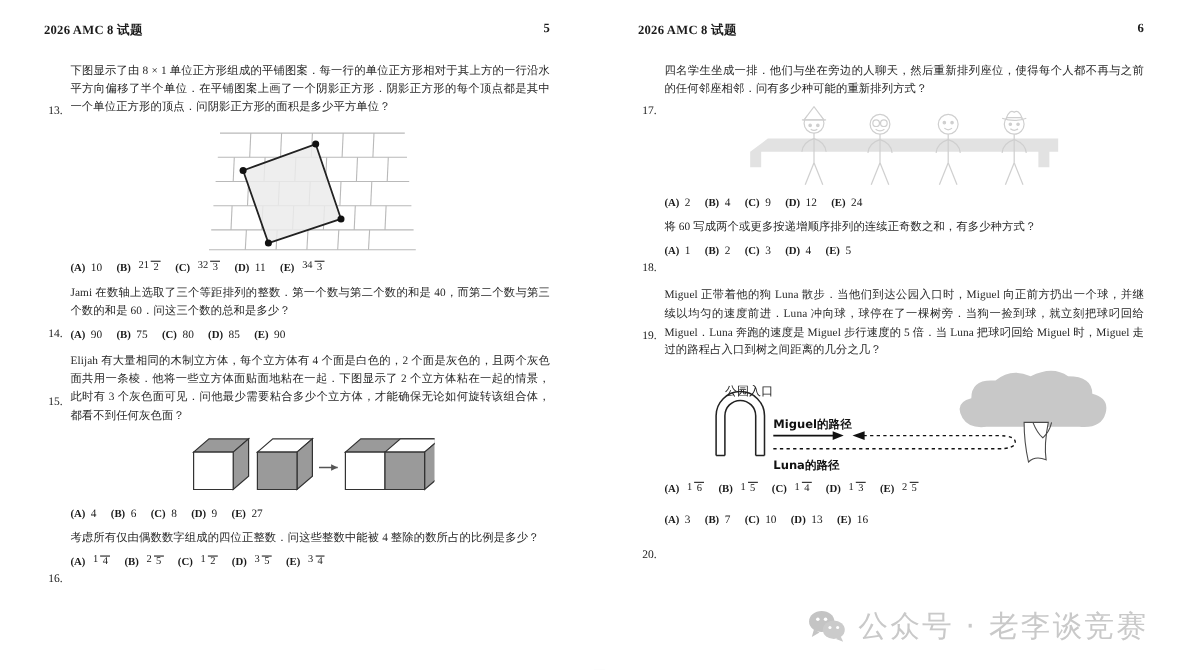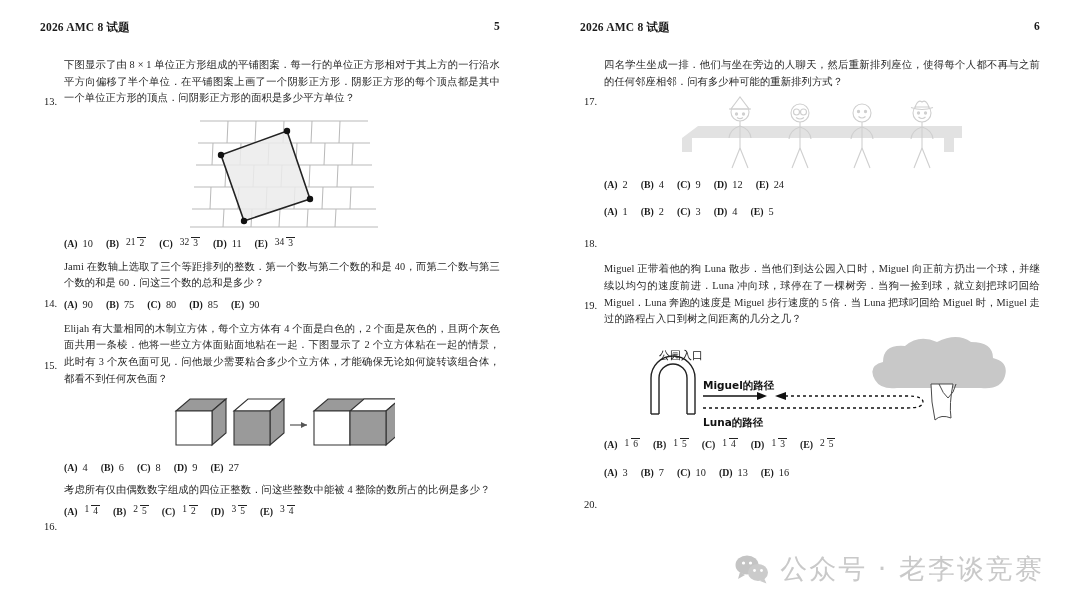--- a/index.html
+++ b/index.html
@@ -375,20 +375,21 @@
               <span class="lbl">(E)</span>
               <span>24</span>
               </span>
           </div>
         </div>
       </div>
 
       <div class="q">
         <div class="qnum">18.</div>
         <div class="qbody">
+          <div class="qtext">将 60 写成两个或更多按递增顺序排列的连续正奇数之和，有多少种方式？</div>
           <div class="choices">
             <span class="choice">
               <span class="lbl">(A)</span>
               <span>1</span>
               </span>
             <span class="choice">
               <span class="lbl">(B)</span>
               <span>2</span>
               </span>
             <span class="choice">

